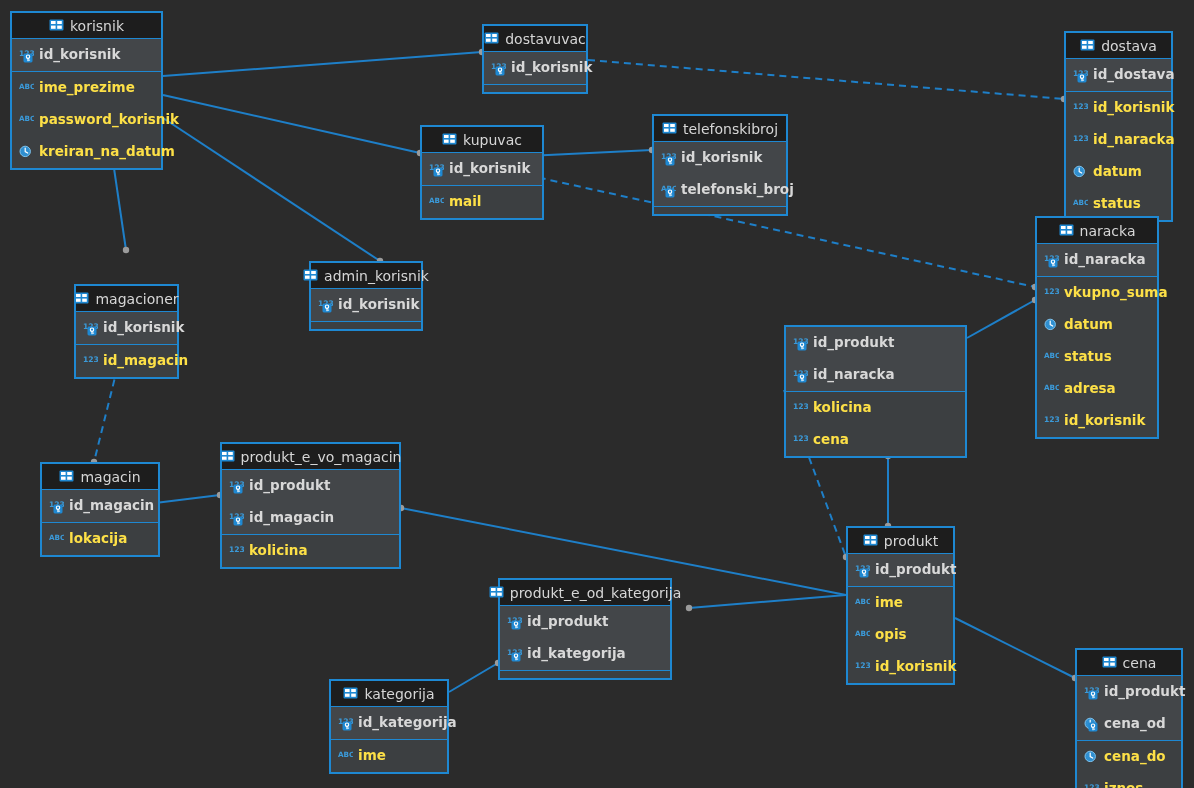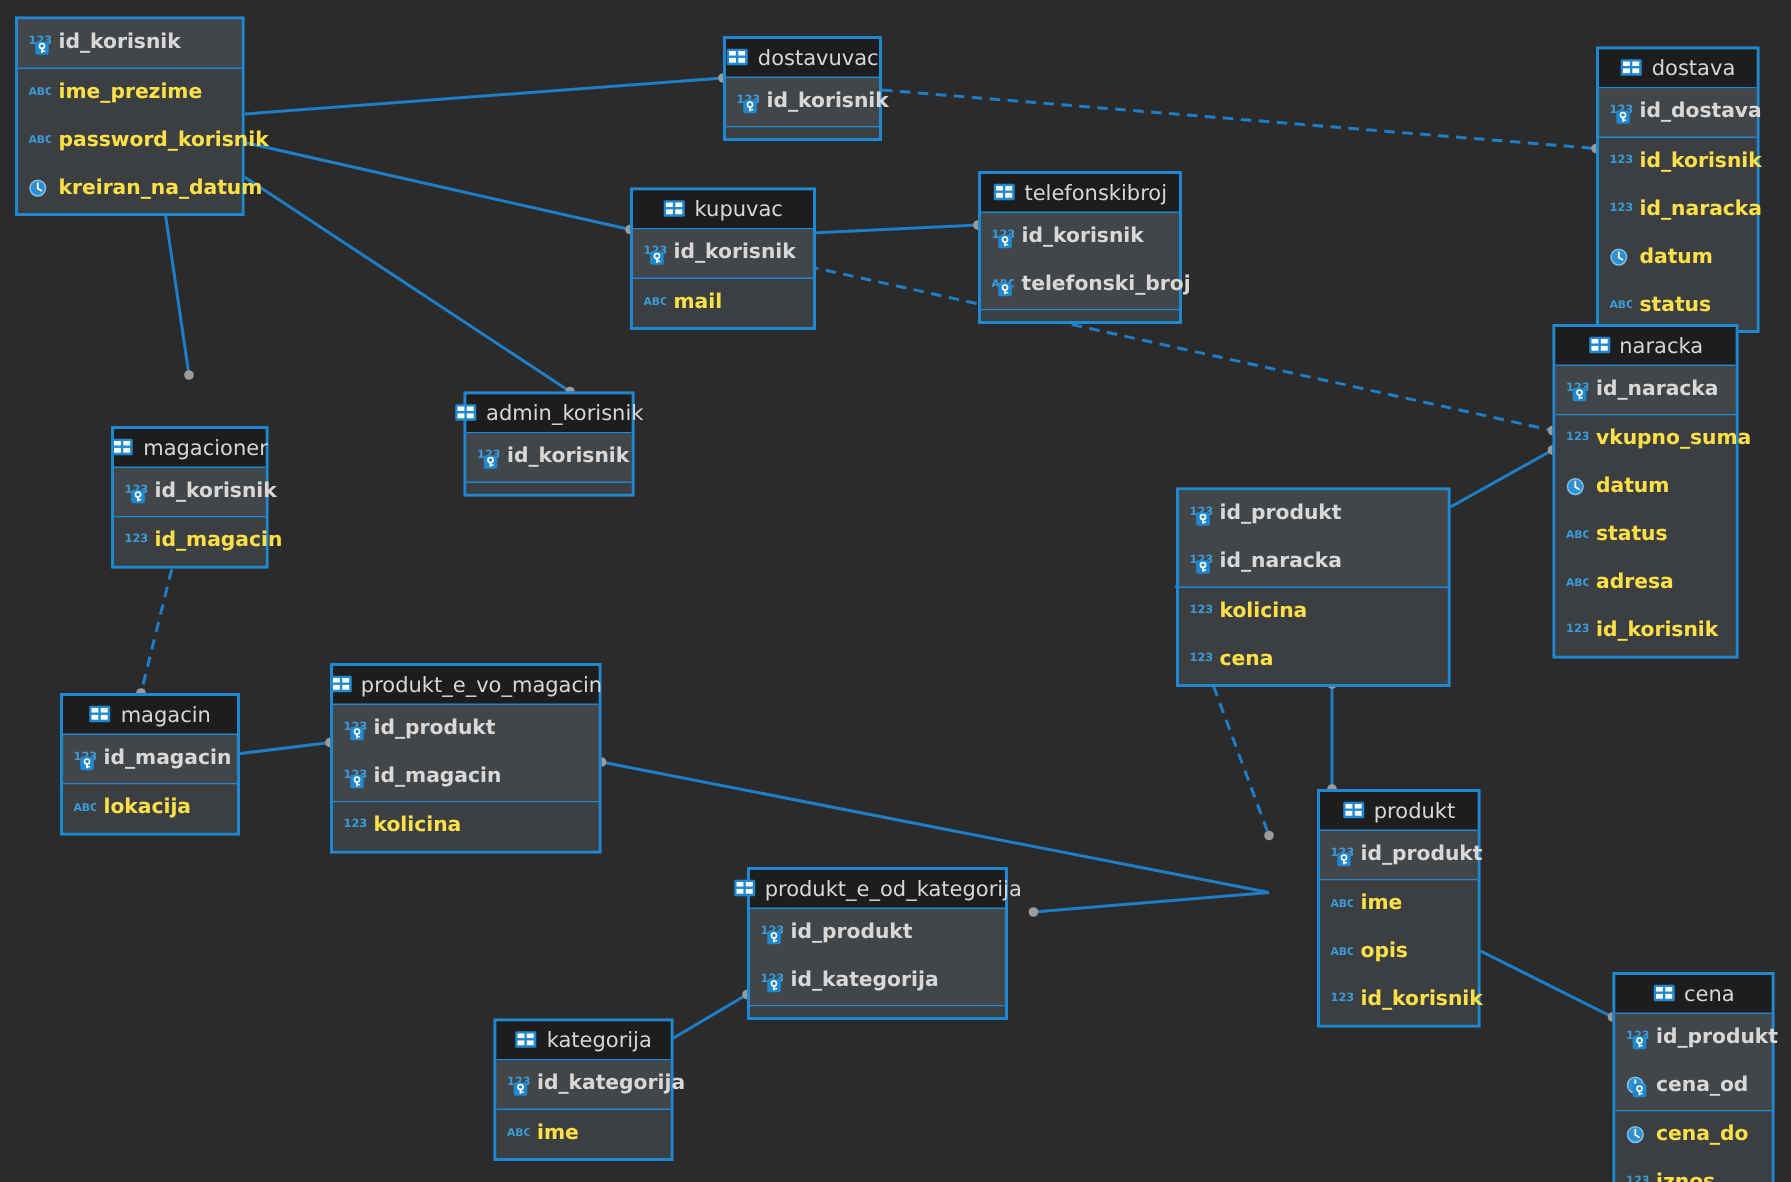--- a/index.html
+++ b/index.html
@@ -83,20 +83,32 @@
       <circle cx="689" cy="608" r="3.2" fill="#9b9b9b"></circle>
       <line x1="449" y1="692" x2="498" y2="663" stroke="#1e7fc8" stroke-width="2"></line>
       <circle cx="498" cy="663" r="3.2" fill="#9b9b9b"></circle>
       <line x1="955" y1="618" x2="1075" y2="678" stroke="#1e7fc8" stroke-width="2"></line>
       <circle cx="1075" cy="678" r="3.2" fill="#9b9b9b"></circle>
       <line x1="784" y1="390" x2="846" y2="557" stroke="#1e7fc8" stroke-width="2" stroke-dasharray="7,5"></line>
       <circle cx="846" cy="557" r="3.2" fill="#9b9b9b"></circle>
     </svg>
   <div id="tables-layer">
       <div class="tbl" style="left: 10px; top: 11px; width: 153px;">
+        <div class="thead">
+          <span class="ico">
+            <svg width="15" height="12" viewBox="0 0 15 12">
+              <rect x="0.5" y="0.5" width="14" height="11" rx="1" fill="#1e88d2"></rect>
+              <rect x="2" y="2" width="4.6" height="3" fill="#ffffff"></rect>
+              <rect x="8.2" y="2" width="4.6" height="3" fill="#ffffff"></rect>
+              <rect x="2" y="6.6" width="4.6" height="3.2" fill="#ffffff"></rect>
+              <rect x="8.2" y="6.6" width="4.6" height="3.2" fill="#ffffff"></rect>
+            </svg>
+          </span>
+          <span class="tname">korisnik</span>
+        </div>
         <div class="pkgrp">
           <div class="col pk">
             <span class="ico">
               <svg width="15" height="15" viewBox="0 0 15 15">
                 <text x="0" y="7.6" font-family="DejaVu Sans, sans-serif" font-size="7.6" fill="#3b9ad9" font-weight="bold">123</text>
                 <g transform="translate(4.5,5.5)">
                   <rect x="0" y="0" width="9" height="9" rx="1.4" fill="#1e88d2"></rect>
                   <circle cx="4.5" cy="3.2" r="1.7" fill="none" stroke="#ffffff" stroke-width="1.1"></circle>
                   <rect x="3.9" y="4.3" width="1.2" height="3.4" fill="#ffffff"></rect>
                   <rect x="5.1" y="6.1" width="1.5" height="1" fill="#ffffff"></rect>
@@ -596,21 +608,21 @@
           <div class="col fld">
             <span class="ico">
               <svg width="15" height="15" viewBox="0 0 15 15">
                 <text x="0" y="8.4" font-family="DejaVu Sans, sans-serif" font-size="7.2" fill="#3b9ad9" font-weight="bold">ABC</text>
               </svg>
             </span>
             <span class="cname">lokacija</span>
           </div>
         </div>
       </div>
-      <div class="tbl" style="left: 846px; top: 526px; width: 109px; margin-left: 32px;">
+      <div class="tbl" style="left: 846px; top: 526px; width: 109px;">
         <div class="thead">
           <span class="ico">
             <svg width="15" height="12" viewBox="0 0 15 12">
               <rect x="0.5" y="0.5" width="14" height="11" rx="1" fill="#1e88d2"></rect>
               <rect x="2" y="2" width="4.6" height="3" fill="#ffffff"></rect>
               <rect x="8.2" y="2" width="4.6" height="3" fill="#ffffff"></rect>
               <rect x="2" y="6.6" width="4.6" height="3.2" fill="#ffffff"></rect>
               <rect x="8.2" y="6.6" width="4.6" height="3.2" fill="#ffffff"></rect>
             </svg>
           </span>

